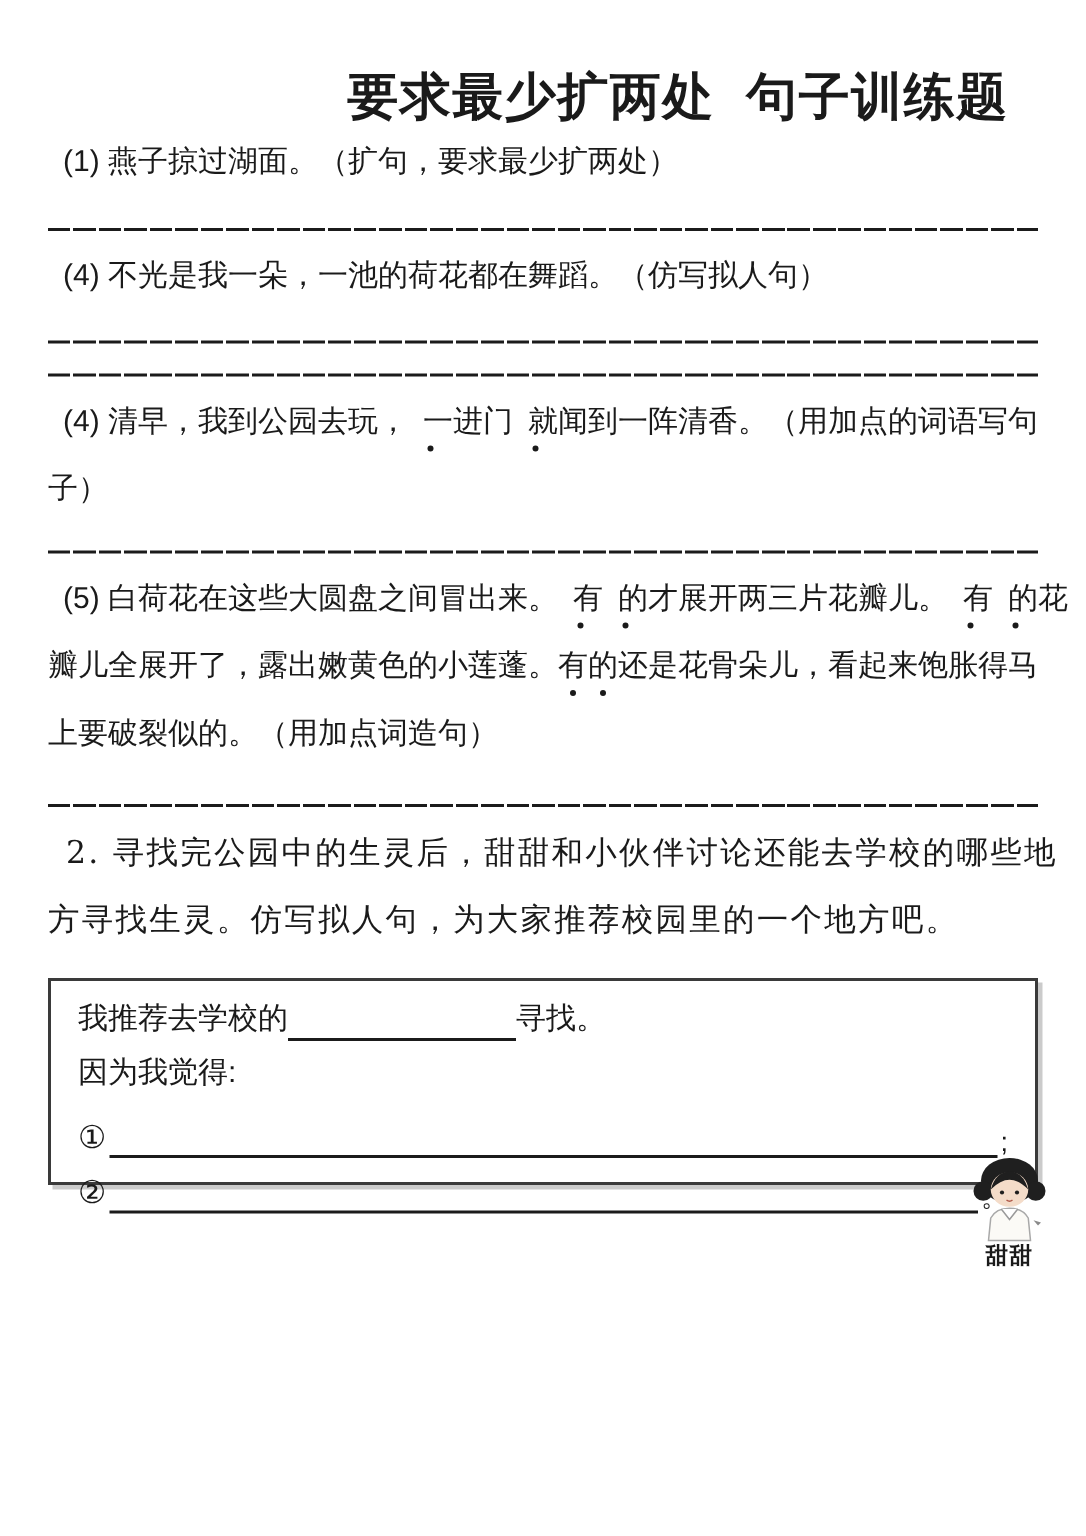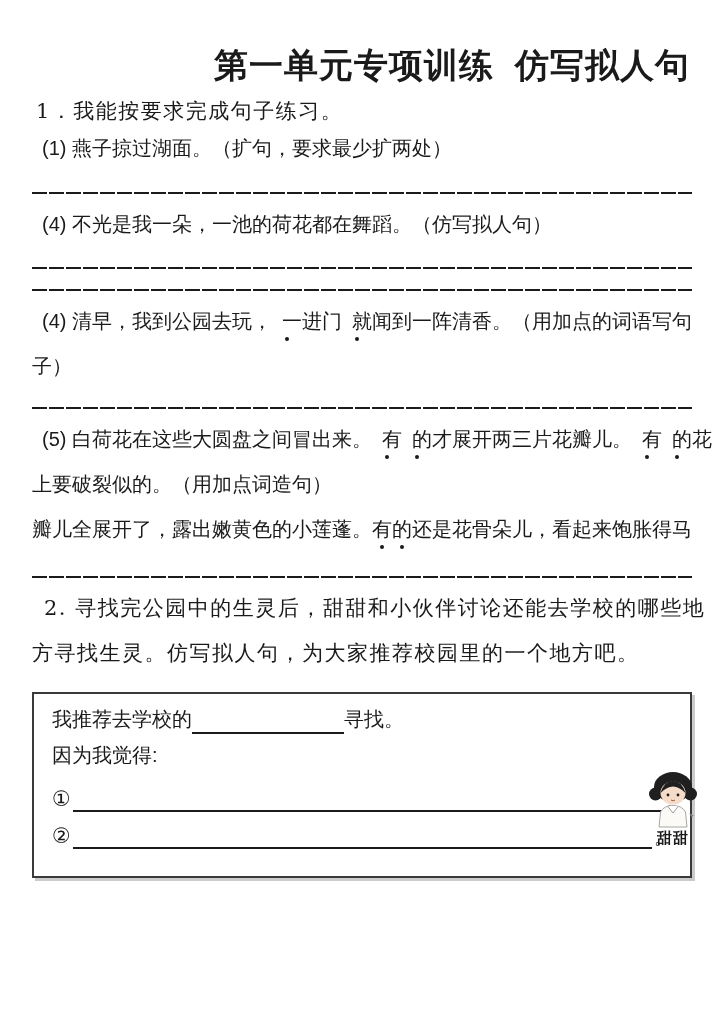--- a/index.html
+++ b/index.html
@@ -61,44 +61,43 @@
   .sec2 .t-line{line-height:45px;white-space:pre;}
   .sec2 .t-line:first-child{text-indent:12px;}
 
   
   .avatar{position:absolute;left:646px;top:724px;width:54px;text-align:center;}
   .avatar svg{display:block;margin:0 auto;}
   .avatar-label{font-size:15px;font-weight:700;line-height:18px;margin-top:1px;letter-spacing:1px;font-family:Liberation Serif, serif;}
 
   
   .fill-box{
-    margin-top:16px;border:2px solid #3a3a3a;height:186px;
+    margin-top:16px;border:2px solid #3a3a3a;height:138px;
     box-shadow:3px 3px 0 rgba(160,160,160,.55);
     padding:10px 18px 0 18px;font-size:20px;font-weight:500;
     box-sizing:border-box;width:100%;
   }
   .fb-row1{display:flex;align-items:flex-end;line-height:30px;}
   .fb-blank{display:inline-block;width:152px;height:24px;border-bottom:2px solid #1b1b1b;}
   .fb-row2{margin-top:6px;line-height:30px;}
   .reason{display:flex;align-items:flex-end;height:28px;}
   .reason.r1{margin-top:14px;} .reason.r2{margin-top:9px;}
   .reason-marker{font-size:21px;line-height:26px;}
   .reason-blank{flex:1;border-bottom:2px solid #1b1b1b;height:26px;margin-left:2px;}
   .reason-end{font-size:18px;line-height:22px;margin-left:2px;}
 </style>
 </head>
 <body>
 
 <div class="page">
   <div class="content">
 
-    <div class="title">第一单元专项训练  仿写拟人句</div>
+    <div class="title">要求最少扩两处  句子训练题</div>
 
 
-    <div class="kai sec1-head">1．我能按要求完成句子练习。</div>
 
     <div class="q">
         <div class="t-line">(1) 燕子掠过湖面。（扩句，要求最少扩两处）</div>
       </div>
     <div class="ans-line ml21"></div>
 
     <div class="q mt8">
         <div class="t-line">(4) 不光是我一朵，一池的荷花都在舞蹈。（仿写拟人句）</div>
       </div>
     <div class="ans-line ml20"></div>
@@ -106,22 +105,22 @@
     <div class="ans-line ml20"></div>
 
     <div class="q mt8">
         <div class="t-line">(4) 清早，我到公园去玩，<span class="em-dot">一</span>进门<span class="em-dot">就</span>闻到一阵清香。（用加点的词语写句</div>
         <div class="t-line">子）</div>
       </div>
     <div class="ans-line ml18"></div>
 
     <div class="q mt8">
         <div class="t-line">(5) 白荷花在这些大圆盘之间冒出来。<span class="em-dot">有</span><span class="em-dot">的</span>才展开两三片花瓣儿。<span class="em-dot">有</span><span class="em-dot">的</span>花</div>
+        <div class="t-line">瓣儿全展开了，露出嫩黄色的小莲蓬。<span class="em-dot">有</span><span class="em-dot">的</span>还是花骨朵儿，看起来饱胀得马</div>
         <div class="t-line">上要破裂似的。（用加点词造句）</div>
-        <div class="t-line">瓣儿全展开了，露出嫩黄色的小莲蓬。<span class="em-dot">有</span><span class="em-dot">的</span>还是花骨朵儿，看起来饱胀得马</div>
       </div>
     <div class="ans-line ml24"></div>
 
     <div class="kai sec2">
         <div class="t-line">2. 寻找完公园中的生灵后，甜甜和小伙伴讨论还能去学校的哪些地</div>
         <div class="t-line">方寻找生灵。仿写拟人句，为大家推荐校园里的一个地方吧。</div>
       </div>
 
     <div class="fill-box">
       <div class="fb-row1">

